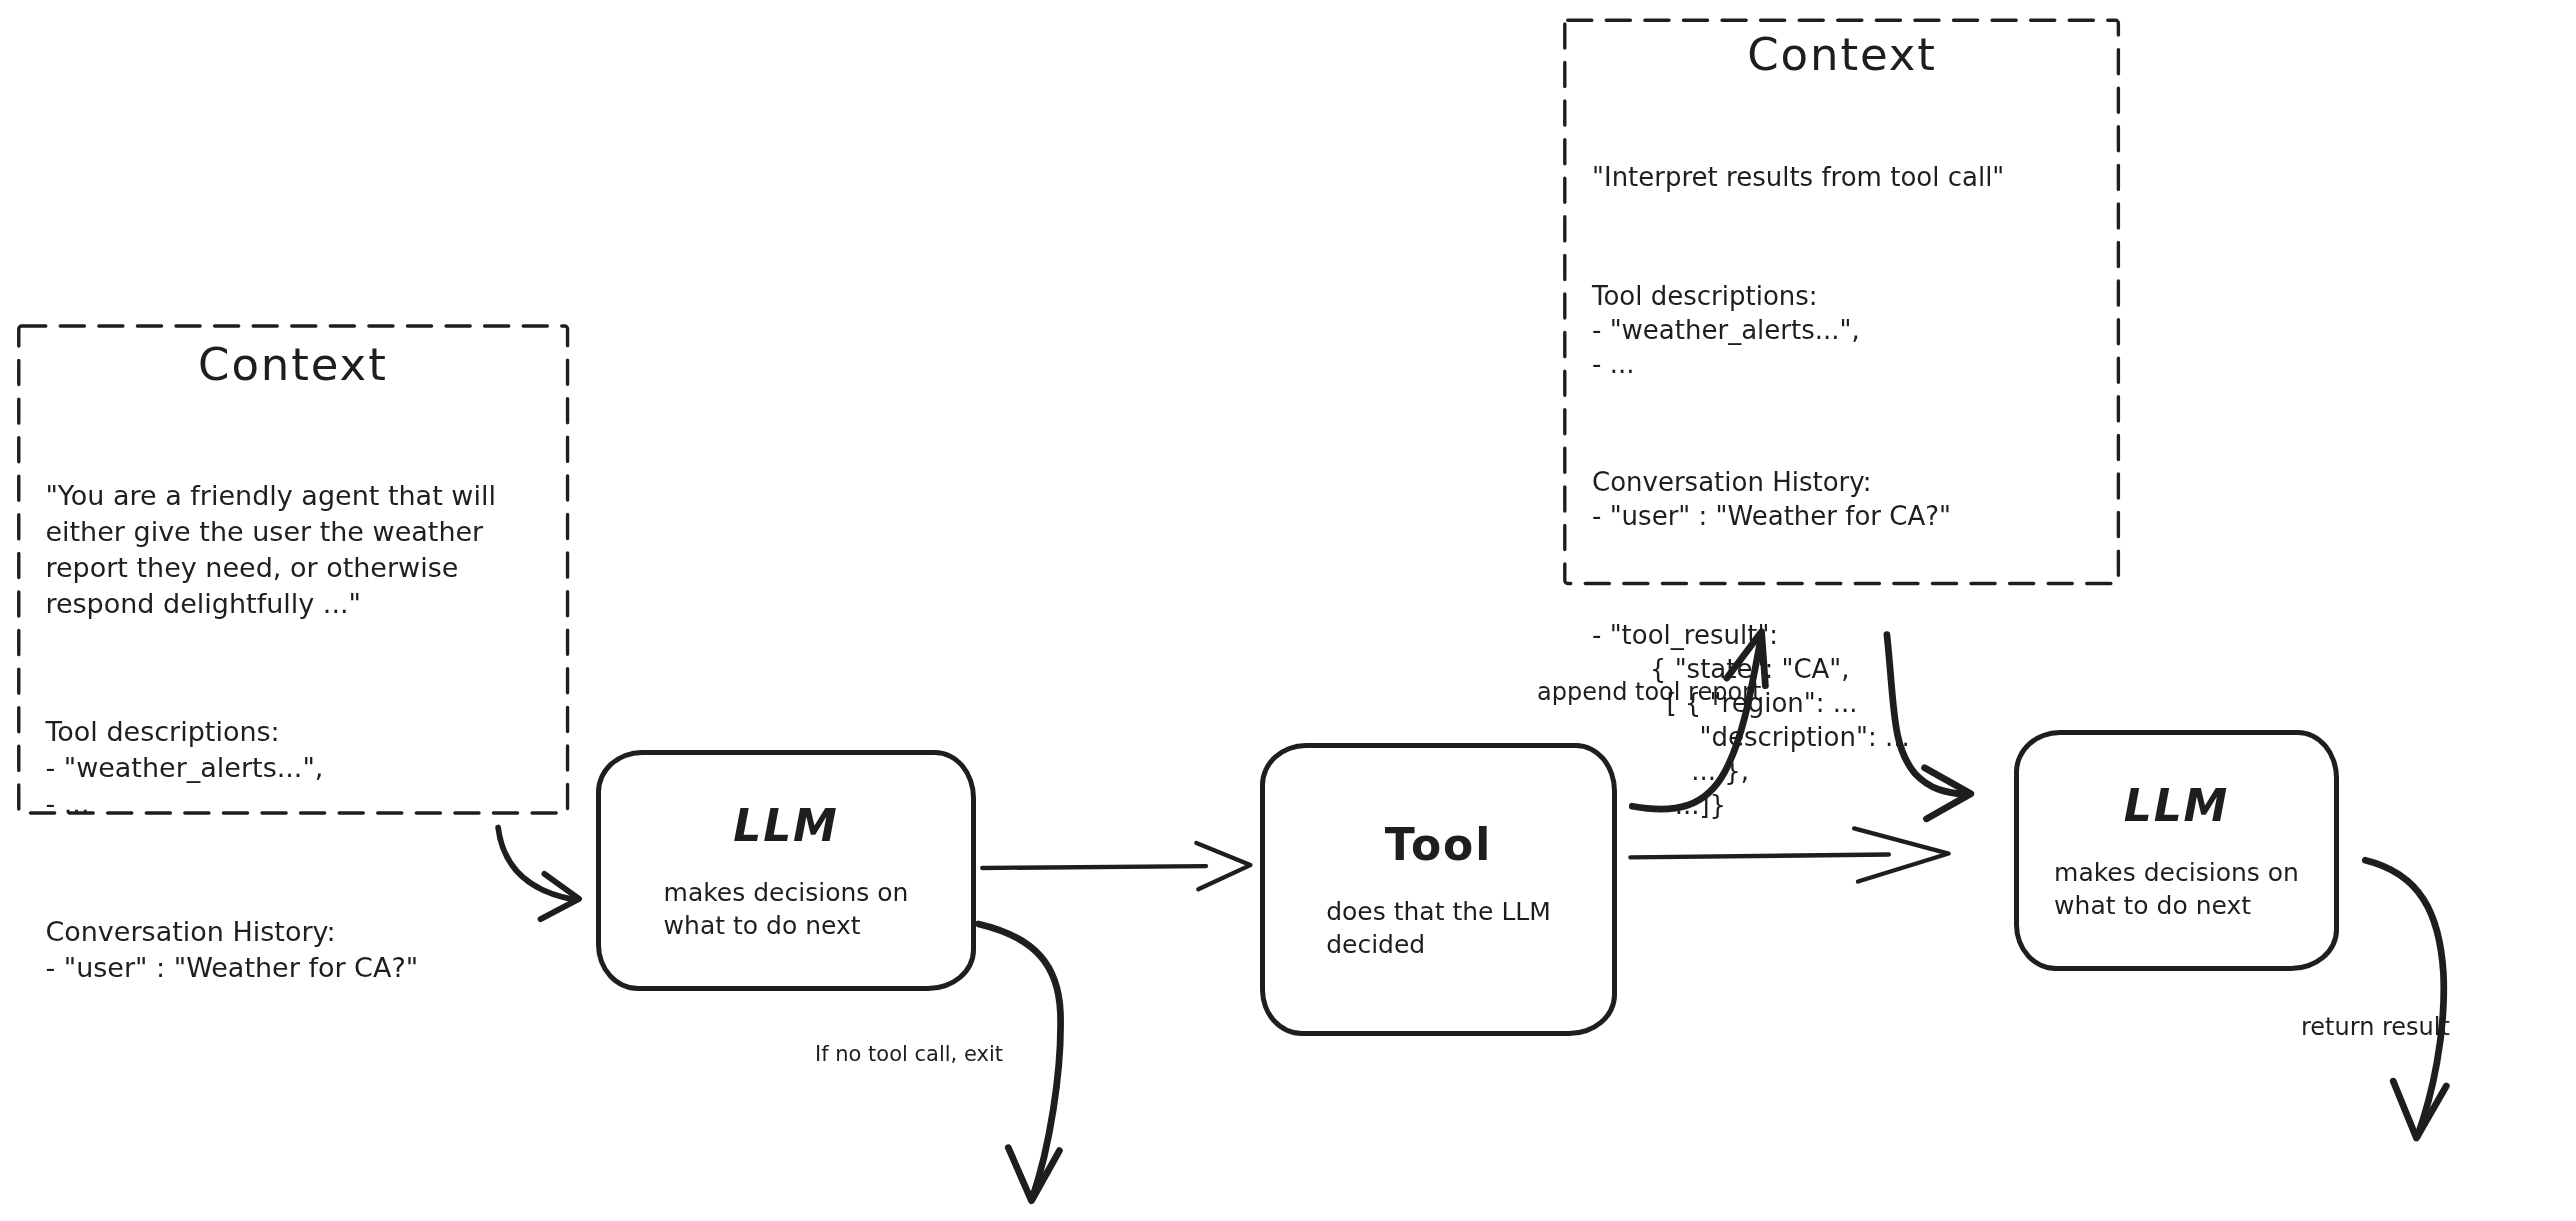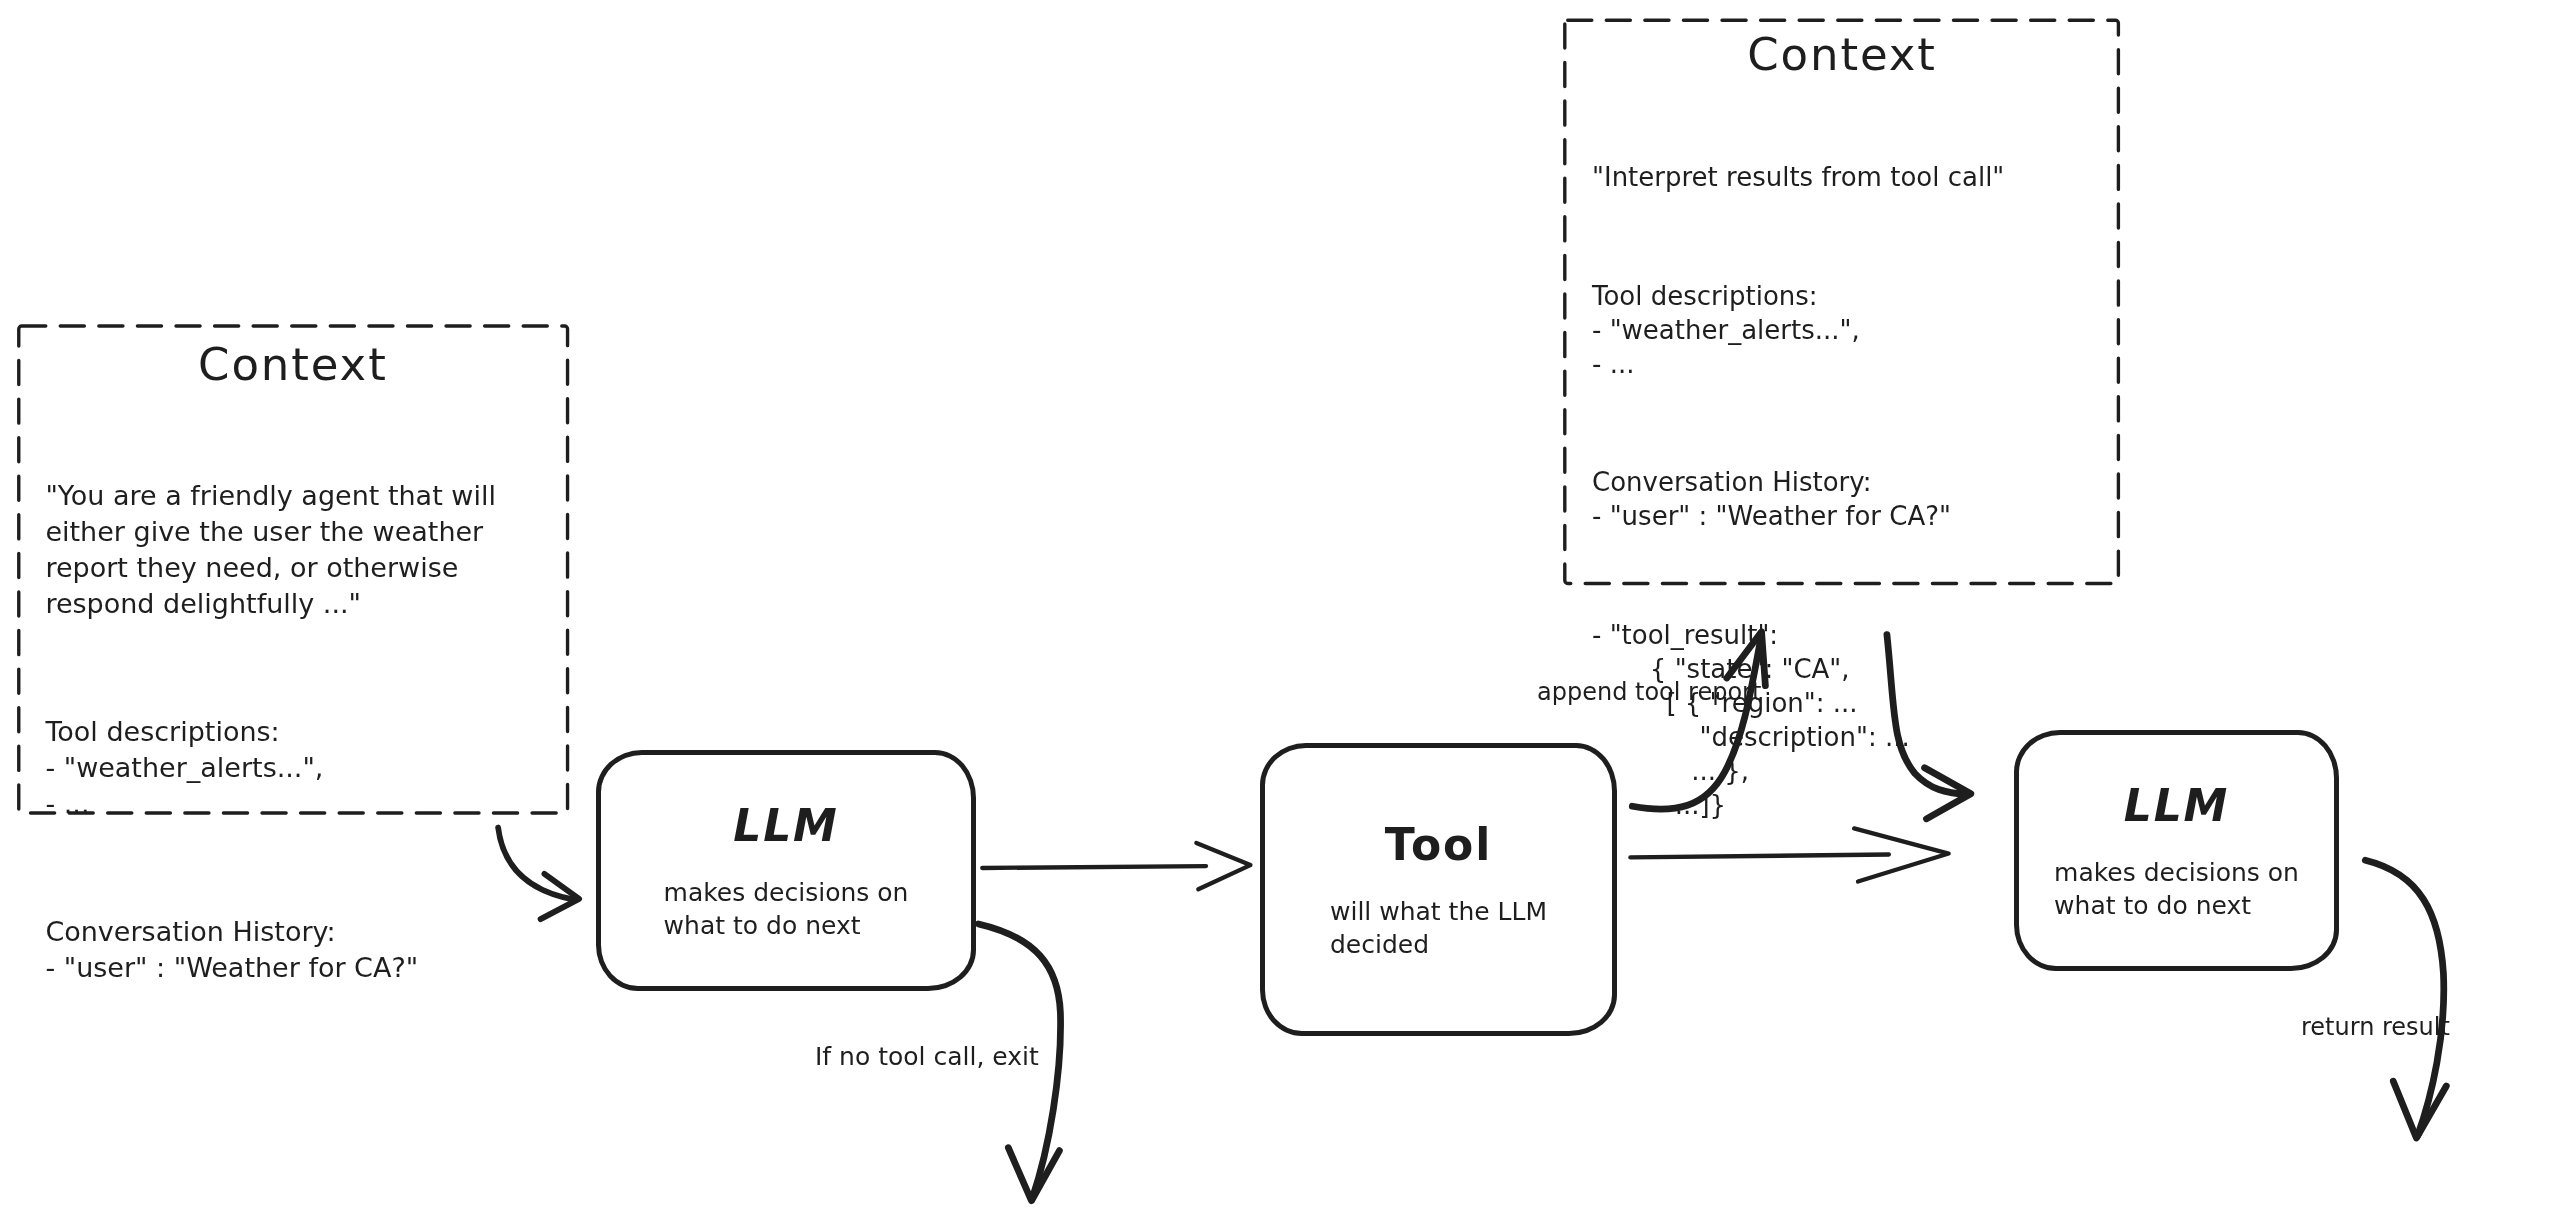--- a/index.html
+++ b/index.html
@@ -75,21 +75,21 @@
   #node-tool { left: 1260px; top: 743px; width: 357px; height: 293px; }
   #node-llm2 { left: 2014px; top: 730px; width: 325px; height: 241px; }
 
   
   .edge-label {
     position: absolute;
     font-size: 24px;
     white-space: nowrap;
   }
   #lbl-append { left: 1537px; top: 678px; }
-  #lbl-exit   { left: 815px;  top: 1042px; font-size: 25px; }
+  #lbl-exit   { left: 815px;  top: 1042px; font-size: 21px; }
   #lbl-return { left: 2301px; top: 1013px; }
 
   
   .stroke {
     fill: none;
     stroke: #1e1e1e;
     stroke-linecap: round;
     stroke-linejoin: round;
   }
   .w-thick { stroke-width: 7; }
@@ -177,21 +177,21 @@
   </div>
 
   <div class="node" id="node-llm1">
     <div class="node-title llm">LLM</div>
     <div class="node-sub">makes decisions on
 what to do next</div>
   </div>
 
   <div class="node" id="node-tool">
     <div class="node-title">Tool</div>
-    <div class="node-sub">will what the LLM
+    <div class="node-sub">does that the LLM
 decided</div>
   </div>
 
   <div class="node" id="node-llm2">
     <div class="node-title llm">LLM</div>
     <div class="node-sub">makes decisions on
 what to do next</div>
   </div>
 
   <div class="edge-label" id="lbl-append">append tool report</div>

